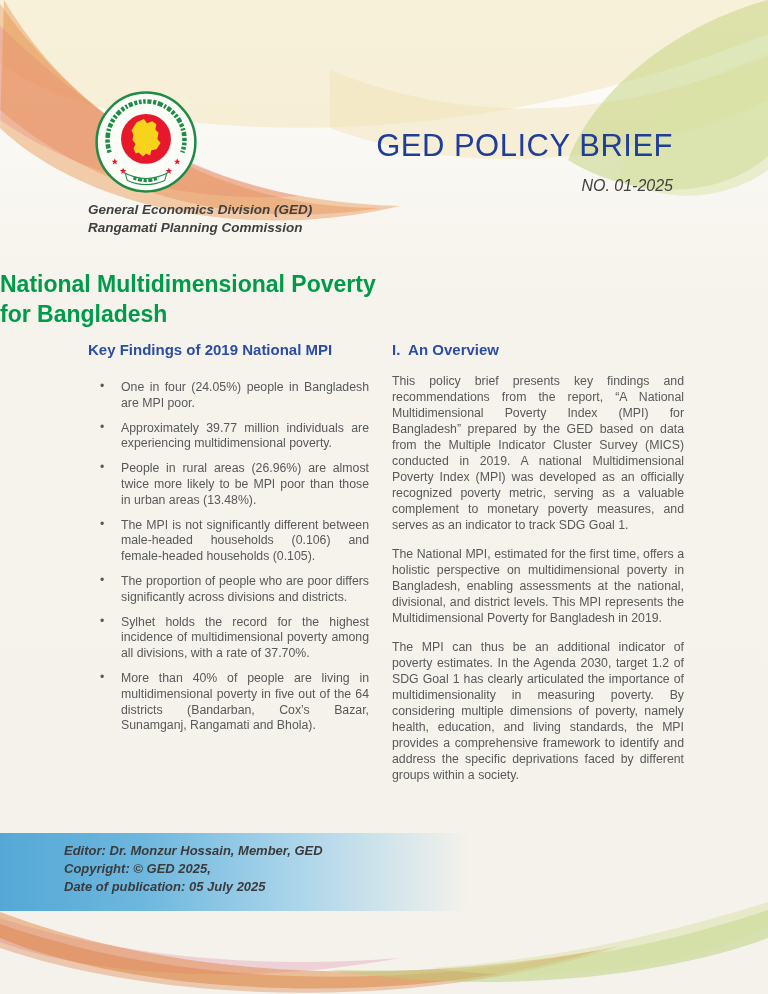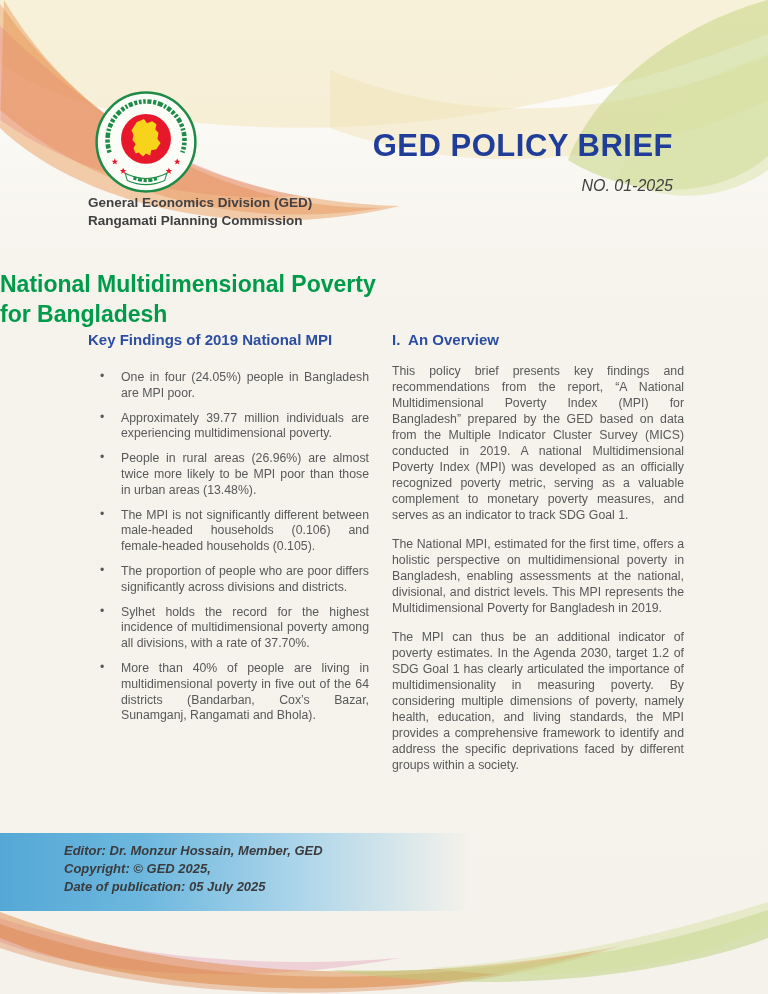--- a/index.html
+++ b/index.html
@@ -6,30 +6,30 @@
   .page {
     position:relative; width:768px; height:994px; margin:0 auto; overflow:hidden;
     background:linear-gradient(#ffffff 0px, #faf8f3 150px, #f6f3ec 300px, #f5f2eb 100%);
     font-family:"Liberation Sans", sans-serif;
   }
   svg.deco-top { position:absolute; top:0; left:0; width:768px; height:250px; display:block; }
   svg.deco-bottom { position:absolute; bottom:0; left:0; width:768px; height:92px; display:block; }
 
   .logo-block { position:absolute; left:88px; top:90px; width:250px; }
   .emblem { width:104px; height:104px; display:block; margin-left:6px; }
-  .org { font-size:13.5px; font-weight:bold; color:#414042; line-height:1.3; }
+  .org { margin-top:7px; font-size:13.5px; font-weight:bold; color:#414042; line-height:1.3;font-style:italic; }
 
   .brief-head { position:absolute; right:95px; top:128px; text-align:right; }
-  .brief-title { font-size:31px; font-weight:bold; color:#1F3D99; letter-spacing:0.5px; white-space:nowrap; }
+  .brief-title { font-size:31px; font-weight:normal; color:#1F3D99; letter-spacing:0.5px; white-space:nowrap; }
   .issue-no { font-size:16px; font-style:italic; color:#414042; margin-top:13px; }
 
   .main-title { position:absolute; top:270px; left:0; width:100%; margin:0; 
     font-size:23px; font-weight:bold; color:#009B4A; line-height:1.3; }
 
-  .columns { position:absolute; top:331px; left:88px; display:flex; gap:23px; }
+  .columns { position:absolute; top:341px; left:88px; display:flex; gap:23px; }
   .col-left  { width:281px; }
   .col-right { width:292px; }
   .col-heading { margin:0 0 15px 0; font-size:15px; font-weight:bold; color:#2B4EA2; }
 
   ul.findings { list-style:none; margin:22px 0 0 0; padding:0; }
   ul.findings li { position:relative; padding-left:33px; margin-bottom:9px; text-align:justify;
     font-size:12.3px; line-height:15.8px; color:#58595B; }
   ul.findings li::before { content:"\2022"; position:absolute; left:12px; top:-1px; color:#58595B; }
 
   .col-right p { margin:0 0 13px 0; text-align:justify; font-size:12.3px; line-height:16px; color:#58595B; }

